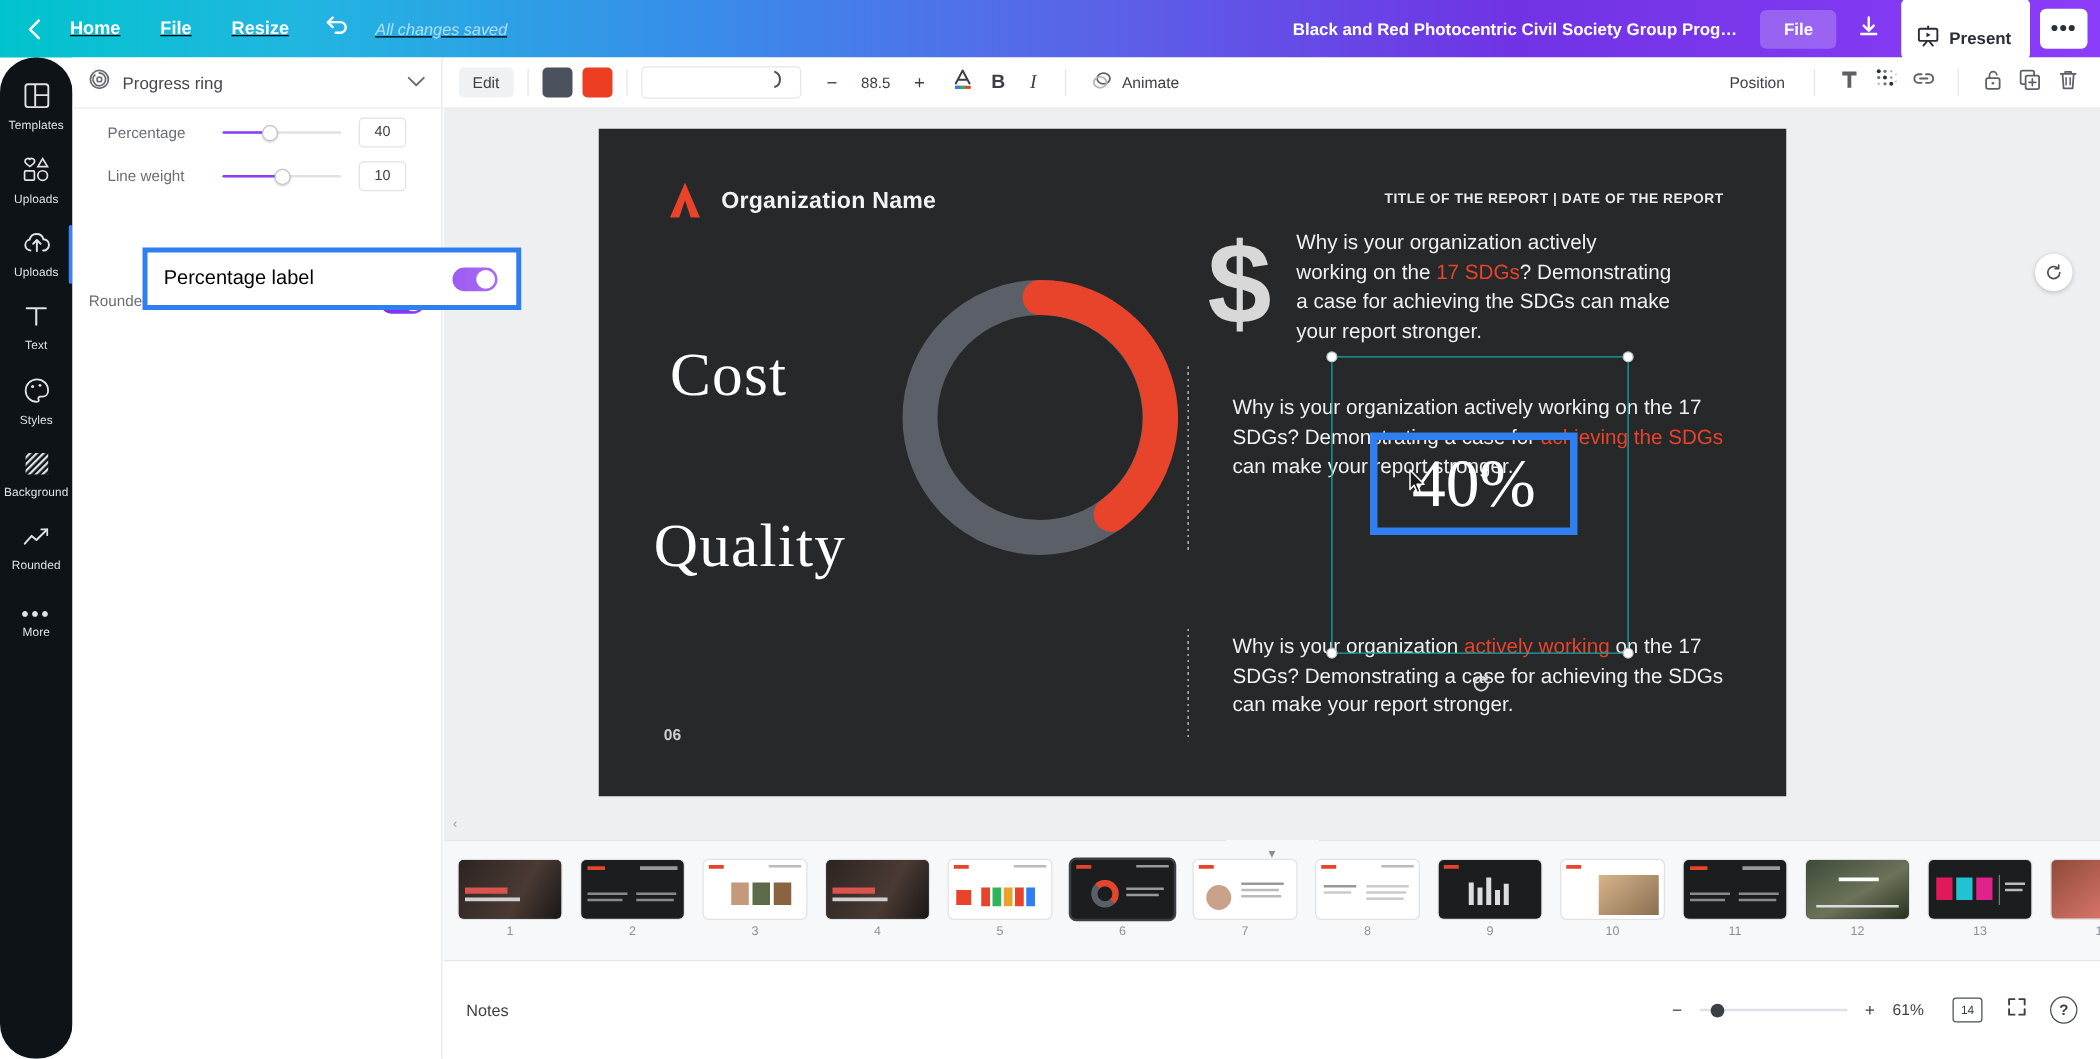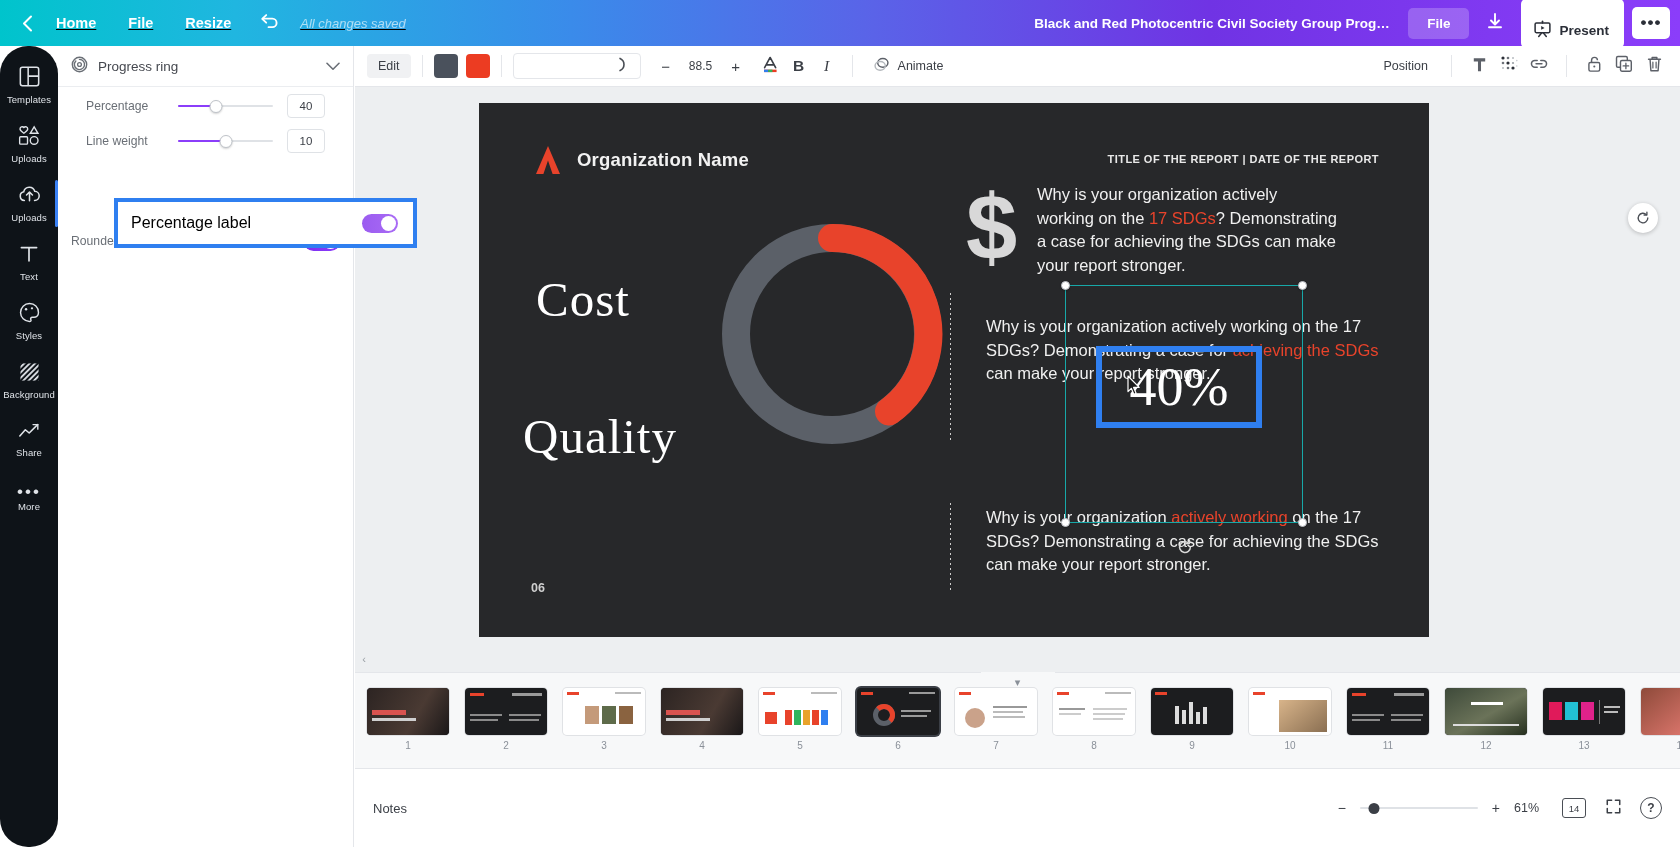--- a/index.html
+++ b/index.html
@@ -420,21 +420,21 @@
       <span class="lbl">Background</span>
     </div>
 
     <div class="rail-item">
       <span>
         <svg width="22" height="18" viewBox="0 0 24 18">
             <path d="M2 14.4 8 7.6l4.2 3.6L21.4 2" stroke="#dfe3e8" stroke-width="1.7" fill="none" stroke-linecap="round" stroke-linejoin="round"></path>
             <path d="M16.4 2h5.2v5" stroke="#dfe3e8" stroke-width="1.5" fill="none" stroke-linecap="round"></path>
           </svg>
       </span>
-      <span class="lbl">Share</span>
+      <span class="lbl">Rounded</span>
     </div>
 
     <div class="rail-item">
       <span class="rail-dots">•••</span>
       <span class="lbl">More</span>
     </div>
   </div>
 
   <div class="panel">
     <div class="panel-head">

